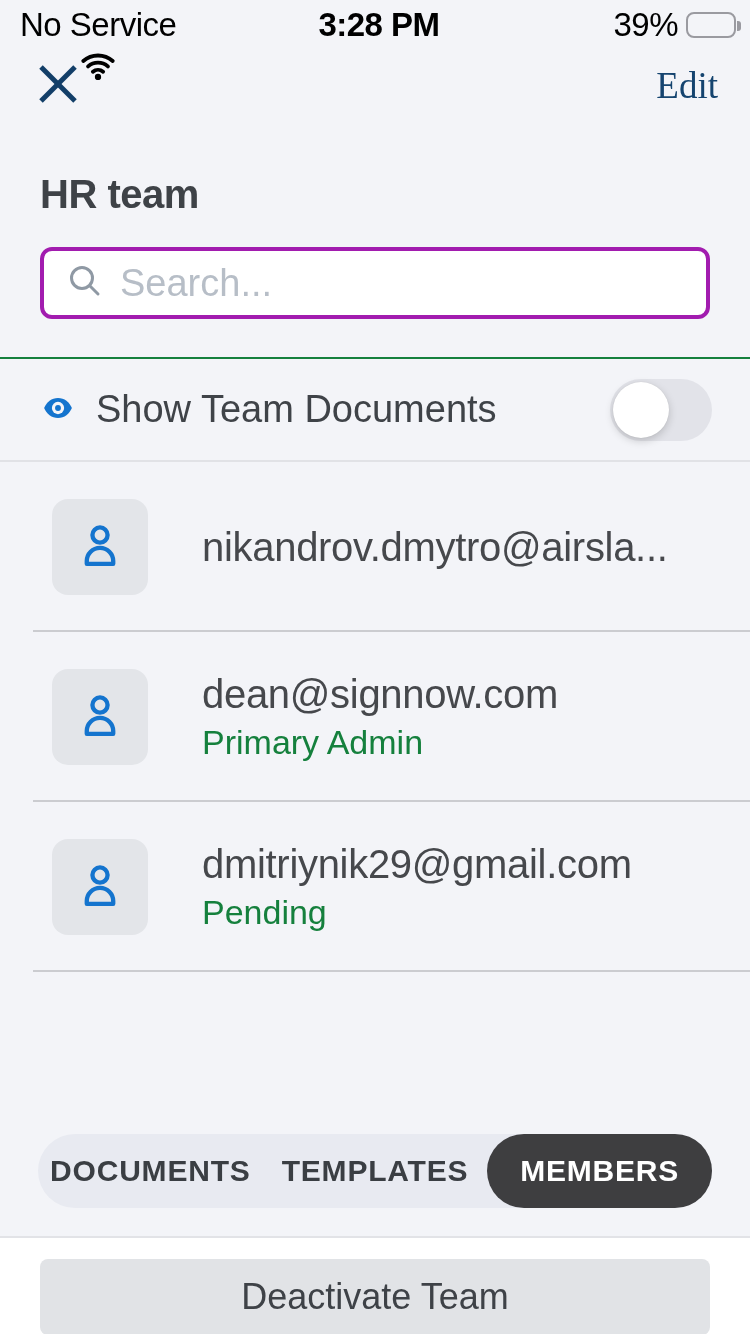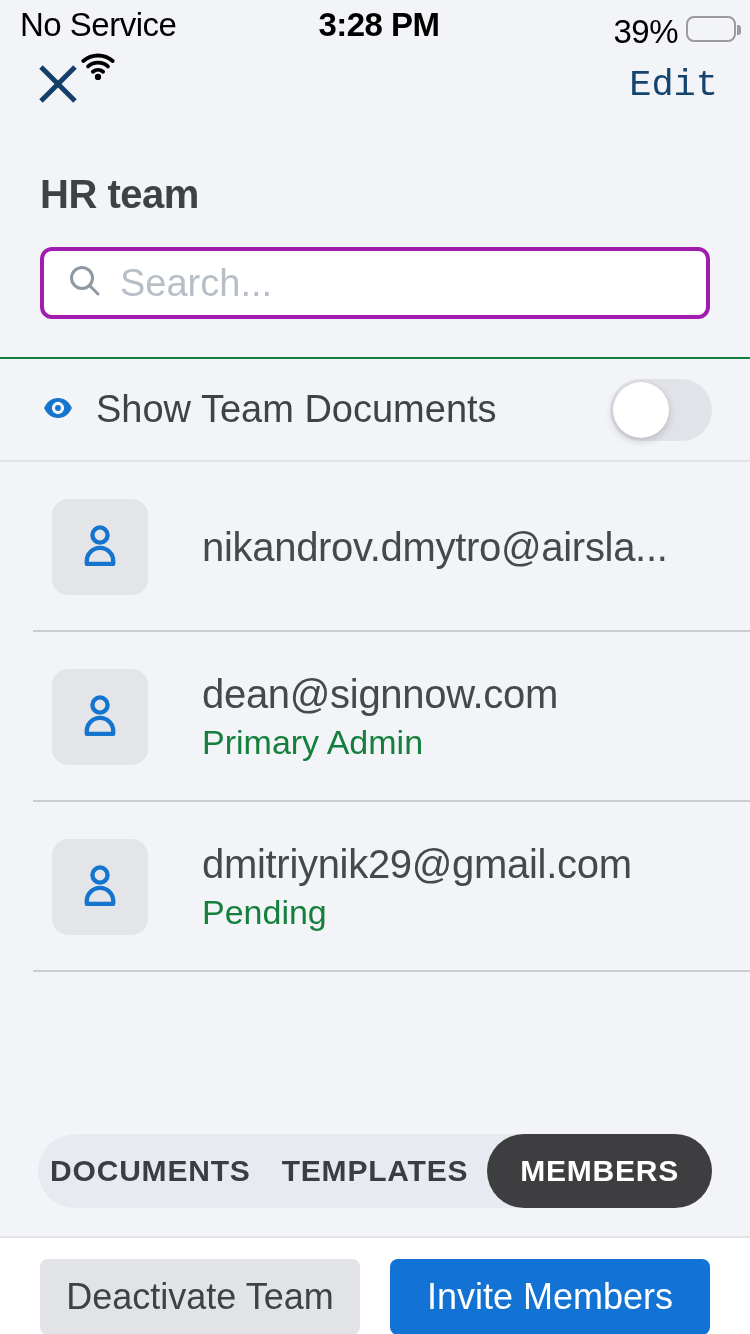--- a/index.html
+++ b/index.html
@@ -9,32 +9,32 @@
     position:relative; width:750px; height:1334px; margin:0 auto;
     background:#F3F4F8; overflow:hidden; display:flex; flex-direction:column;
   }
   
   .status-bar{ position:relative; height:46px; flex:0 0 auto; }
   .sb-left{ position:absolute; left:20px; top:6px; display:flex; align-items:center; gap:8px;flex-direction:column; }
   .sb-carrier{ font-size:33px; color:#000; letter-spacing:-0.5px; }
   .sb-time{ position:absolute; left:8px; right:0; top:6px; text-align:center;
     font-size:33px; font-weight:700; color:#000; letter-spacing:-0.5px; }
   .sb-right{ position:absolute; right:14px; top:6px; display:flex; align-items:center; gap:8px; }
-  .sb-batt-pct{ font-size:33px; color:#000; letter-spacing:-0.5px;margin-top:7px; }
+  .sb-batt-pct{ font-size:33px; color:#000; letter-spacing:-0.5px; }
   .battery{ position:relative; width:50px; height:26px; border:2px solid #9a9aa0;
     border-radius:8px; padding:3px; }
   .battery-fill{ height:100%; width:40%; background:#000; border-radius:3px; }
   .battery-nub{ position:absolute; right:-7px; top:7px; width:4px; height:10px;
     background:#9a9aa0; border-radius:0 3px 3px 0; }
   
   .nav-row{ position:relative; height:78px; margin-top:16px; flex:0 0 auto; }
   .close-btn{ position:absolute; left:36px; top:0; width:44px; height:44px;
     background:none; border:none; cursor:pointer; }
   .edit-btn{ position:absolute; right:32px; top:2px; background:none; border:none;
-    font-family:Liberation Mono, monospace; font-size:37px; color:#15446F; cursor:pointer; }
+    font-family:Liberation Serif, serif; font-size:37px; color:#15446F; cursor:pointer; }
   
   .page-title{ margin:32px 0 0 40px; font-size:40px; font-weight:700;
     color:#3E4247; letter-spacing:-0.5px; flex:0 0 auto; }
   
   .search-wrap{ margin:30px 40px 0 40px; height:72px; background:#fff;
     border:4px solid #a21caf; border-radius:12px; display:flex; align-items:center;
     padding:0 20px; flex:0 0 auto; }
   .search-input{ flex:1; border:none; outline:none; background:transparent;
     font-family:inherit; font-size:38px; color:#3E4247; margin-left:14px; }
   .search-input::placeholder{ color:#B7BEC7; }
@@ -203,16 +203,15 @@
   <div class="spacer"></div>
 
   <div class="tabs">
     <button class="tab">DOCUMENTS</button>
     <button class="tab">TEMPLATES</button>
     <button class="tab selected">MEMBERS</button>
   </div>
 
   <div class="action-bar">
     <button class="btn btn-secondary">Deactivate Team</button>
-    <button class="btn btn-primary">Invite Members</button>
   </div>
 
 </div>
 
 </body></html>

